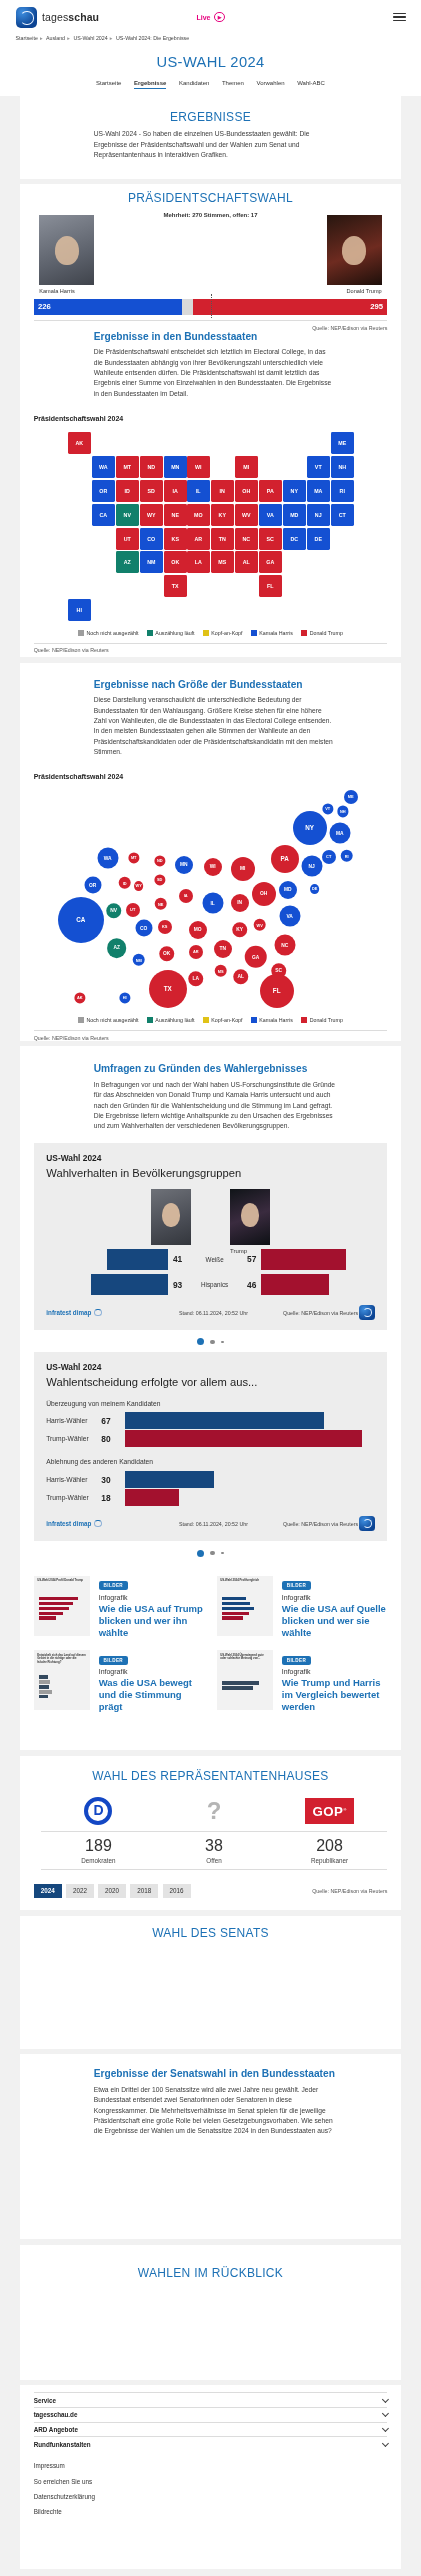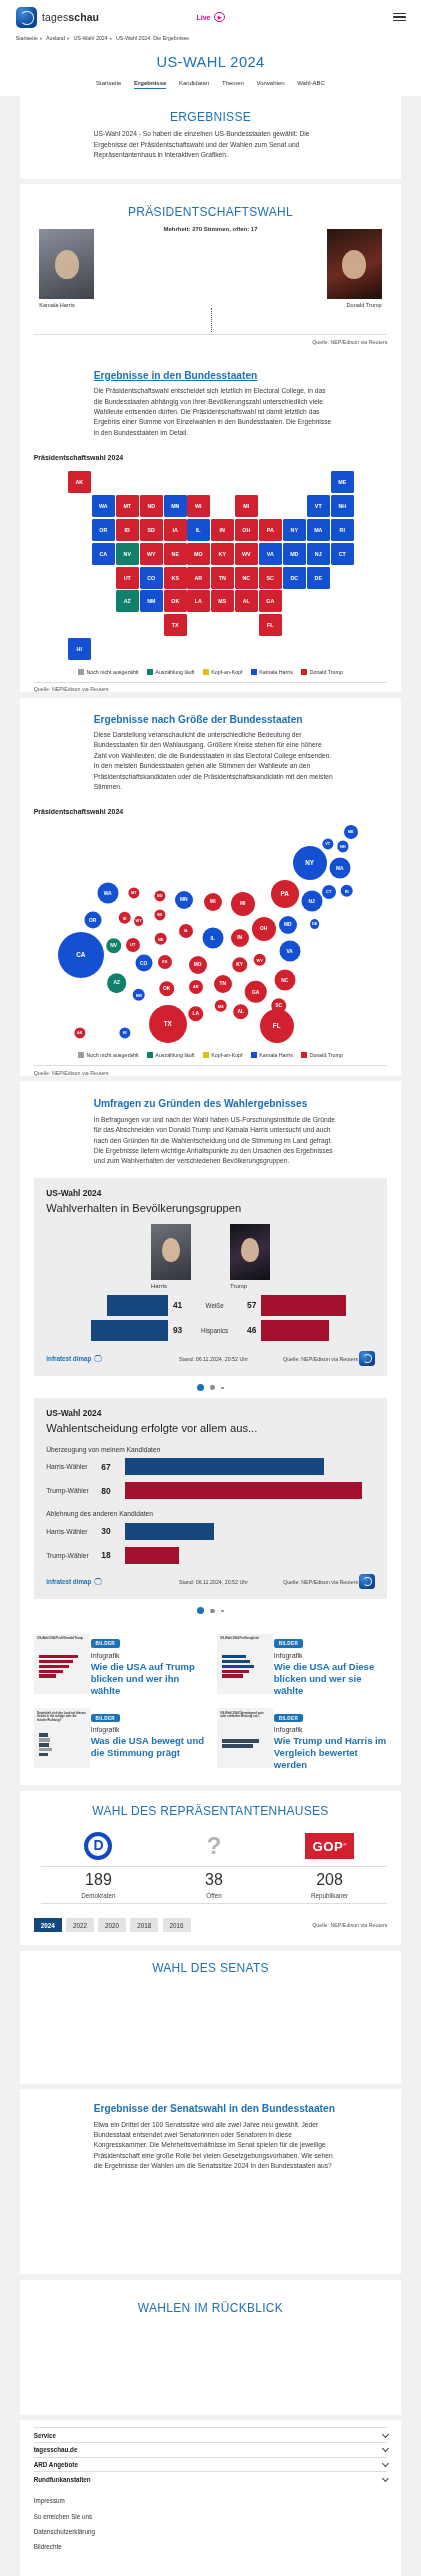--- a/index.html
+++ b/index.html
@@ -67,21 +67,21 @@
   .kicker { font-size:8.4px; font-weight:700; color:#1e1e1e; }
   .chart-title { font-size:11.2px; color:#1e1e1e; margin-top:4.2px; }
   .cc-photos { display:flex; justify-content:center; gap:39px; margin-top:9.8px; }
   .cc-ph { width:40px; height:56px; }
   .cc-ph .img { width:40px; height:56px; }
   .cc-ph .img.harris { background:linear-gradient(160deg,#6e7178,#4a4d55 60%,#33363c); }
   .cc-ph .img.trump { background:linear-gradient(160deg,#101418,#3a2b3f 50%,#0d1014); }
   .cc-ph .img { position:relative; }
   .cc-ph .img::after { content:""; position:absolute; left:50%; top:26%; transform:translateX(-50%); width:18px; height:24px; border-radius:50% 50% 46% 46%; background:rgba(224,192,162,.9); }
   .cc-ph .lbl { font-size:6px; color:#333; margin-top:2.8px; }
-  .demo-rows { margin-top:15px; }
+  .demo-rows { margin-top:4px; }
   .demo-row { display:flex; align-items:center; height:21px; margin-bottom:4.2px; }
   .demo-left { width:133px; display:flex; justify-content:flex-end; }
   .demo-right { width:124px; }
   .demo-bar { height:21px; }
   .demo-num { width:21px; text-align:center; font-size:8.4px; font-weight:700; color:#222; }
   .demo-cat { width:60px; text-align:center; font-size:6.3px; color:#333; }
   .cc-footer { display:flex; align-items:center; margin-top:9.8px; font-size:5.3px; color:#444; }
   .idimap { color:#1d71b5; font-weight:700; font-size:6.3px; display:flex; align-items:center; gap:2.8px; }
   .idimap .ring { width:7.7px; height:7.7px; border:1.8px solid #8fb2d8; border-top-color:#1d71b5; border-radius:50%; }
   .cc-footer .stand { margin-left:77px; }
@@ -89,29 +89,29 @@
   .ard-mini { margin-left:auto; width:15.5px; height:15.5px; border-radius:3.5px; background:radial-gradient(circle at 32% 28%, #3f8fe0, #0c4493 72%); position:relative; cursor:pointer; }
   .ard-mini::after { content:""; position:absolute; left:3.5px; top:3.5px; width:7px; height:7px; border:1.4px solid #e8f2ff; border-left-color:transparent; border-radius:50%; }
 
   .dots { display:flex; justify-content:center; align-items:center; gap:6.3px; padding:8.4px 0 1.4px; }
   .dots .d { border-radius:50%; background:#8a8a8a; cursor:pointer; }
   .dots .d1 { width:7px; height:7px; background:#1d71b5; }
   .dots .d2 { width:4.9px; height:4.9px; }
   .dots .d3 { width:2.8px; height:2.8px; }
 
   .dec-group-label { font-size:6.7px; color:#333; margin:11.2px 0 5.6px; }
-  .dec-row { display:flex; align-items:center; margin-bottom:7px; }
+  .dec-row { display:flex; align-items:center; margin-bottom:1px; }
   .dec-lbl { width:55px; font-size:6.7px; color:#333; }
   .dec-num { width:24px; font-size:8.4px; font-weight:700; color:#222; }
   .dec-barzone { flex:1; }
   .dec-bar { height:17px; }
 
   
   .teaser-grid { display:grid; grid-template-columns:1fr 1fr; gap:11.2px 12.6px; margin-top:18px; padding-bottom:11.2px; }
-  .teaser { display:flex; gap:1px; cursor:pointer; }
+  .teaser { display:flex; gap:9px; cursor:pointer; }
   .thumb { width:56px; height:60px; background:#f2f2f2; flex:none; padding:3.5px; font-size:2.8px; color:#333; position:relative; overflow:hidden; }
   .thumb .cap { font-weight:700; line-height:1.3; }
   .mini-bars { position:absolute; left:5.6px; top:21px; }
   .mini-bars i { display:block; height:3.5px; margin-bottom:1.4px; }
   .t-text { padding-top:1.4px; }
   .badge { display:inline-block; background:#1d71b5; color:#fff; font-size:4.6px; font-weight:700; letter-spacing:0.4px; padding:1.8px 4.9px; border-radius:2.1px; }
   .t-kicker { font-size:7px; color:#333; margin-top:3.5px; }
   .t-title { font-size:9.5px; font-weight:600; color:#1d71b5; line-height:1.28; margin-top:2.1px; max-width:116px; }
 
   
@@ -183,34 +183,39 @@
       <span class="tab">Vorwahlen</span>
       <span class="tab">Wahl-ABC</span>
     </div>
   </div>
 
   <div class="card" style="min-height:83px; padding-top:14px;">
     <div class="sec-h">ERGEBNISSE</div>
     <p class="para">US-Wahl 2024 - So haben die einzelnen US-Bundesstaaten gewählt: Die Ergebnisse der Präsidentschaftswahl und der Wahlen zum Senat und Repräsentantenhaus in interaktiven Grafiken.</p>
   </div>
 
-  <div class="card" style="min-height:473px; padding-top:21px;">
+  <div class="card" style="min-height:473px; padding-top:7px;">
     <div class="sec-h">PRÄSIDENTSCHAFTSWAHL</div>
     <div class="pres-zone">
       <div class="majority-note">Mehrheit: 270 Stimmen, offen: 17</div>
       <div class="photo photo-l"></div>
       <div class="photo photo-r"></div>
       <div class="cand-name l">Kamala Harris</div>
       <div class="cand-name r">Donald Trump</div>
+      <div class="ev-bar">
+        <div class="seg" id="ev-harris" style="background: rgb(20, 80, 210); width: 42.0074%;"><span class="num">226</span></div>
+        <div class="seg" id="ev-open" style="background: rgb(217, 217, 217); width: 3.15985%;"></div>
+        <div class="seg" id="ev-trump" style="text-align: right; background: rgb(210, 33, 46); width: 54.8327%;"><span class="num">295</span></div>
+      </div>
       <div class="ev-marker" id="ev-marker" style="left: 50.1859%;"></div>
     </div>
     <div class="divider" style="margin-top:2.8px;"></div>
     <div class="src" style="text-align:right;">Quelle: NEP/Edison via Reuters</div>
 
-    <div class="sub-h" style="margin-top:25px;text-decoration:underline;">Ergebnisse in den Bundesstaaten</div>
+    <div class="sub-h" style="margin-top:0;">Ergebnisse in den Bundesstaaten</div>
     <p class="para">Die Präsidentschaftswahl entscheidet sich letztlich im Electoral College, in das die Bundesstaaten abhängig von ihrer Bevölkerungszahl unterschiedlich viele Wahlleute entsenden dürfen. Die Präsidentschaftswahl ist damit letztlich das Ergebnis einer Summe von Einzelwahlen in den Bundesstaaten. Die Ergebnisse in den Bundesstaaten im Detail.</p>
     <div class="chart-label">Präsidentschaftswahl 2024</div>
 
     <div class="tile-map" id="tile-map">
         <div class="tile" style="left: 0px; top: 0px; background: rgb(210, 33, 46);">AK</div>
         <div class="tile" style="left: 263px; top: 0px; background: rgb(20, 80, 210);">ME</div>
         <div class="tile" style="left: 24px; top: 24px; background: rgb(20, 80, 210);">WA</div>
         <div class="tile" style="left: 48px; top: 24px; background: rgb(210, 33, 46);">MT</div>
         <div class="tile" style="left: 72px; top: 24px; background: rgb(210, 33, 46);">ND</div>
         <div class="tile" style="left: 96px; top: 24px; background: rgb(20, 80, 210);">MN</div>
@@ -504,21 +509,21 @@
               <i style="width:24px;background:#16477e;"></i>
               <i style="width:28px;background:#16477e;"></i>
               <i style="width:32px;background:#16477e;"></i>
               <i style="width:27px;background:#a3112e;"></i>
               <i style="width:21px;background:#a3112e;"></i>
             </div>
         </div>
         <div class="t-text">
           <span class="badge">BILDER</span>
           <div class="t-kicker">Infografik</div>
-          <div class="t-title">Wie die USA auf Diese blicken und wer sie wählte</div>
+          <div class="t-title">Wie die USA auf Quelle blicken und wer sie wählte</div>
         </div>
       </div>
       <div class="teaser">
         <div class="thumb">
           <div class="cap">Entwickelt sich das Land auf diesem Gebiet in die richtige oder die falsche Richtung?</div>
           <div class="mini-bars" style="top:25px;">
               <i style="width:8.4px;background:#34495e;"></i>
               <i style="width:11.2px;background:#9d9d9d;"></i>
               <i style="width:9.8px;background:#34495e;"></i>
               <i style="width:12.6px;background:#9d9d9d;"></i>

